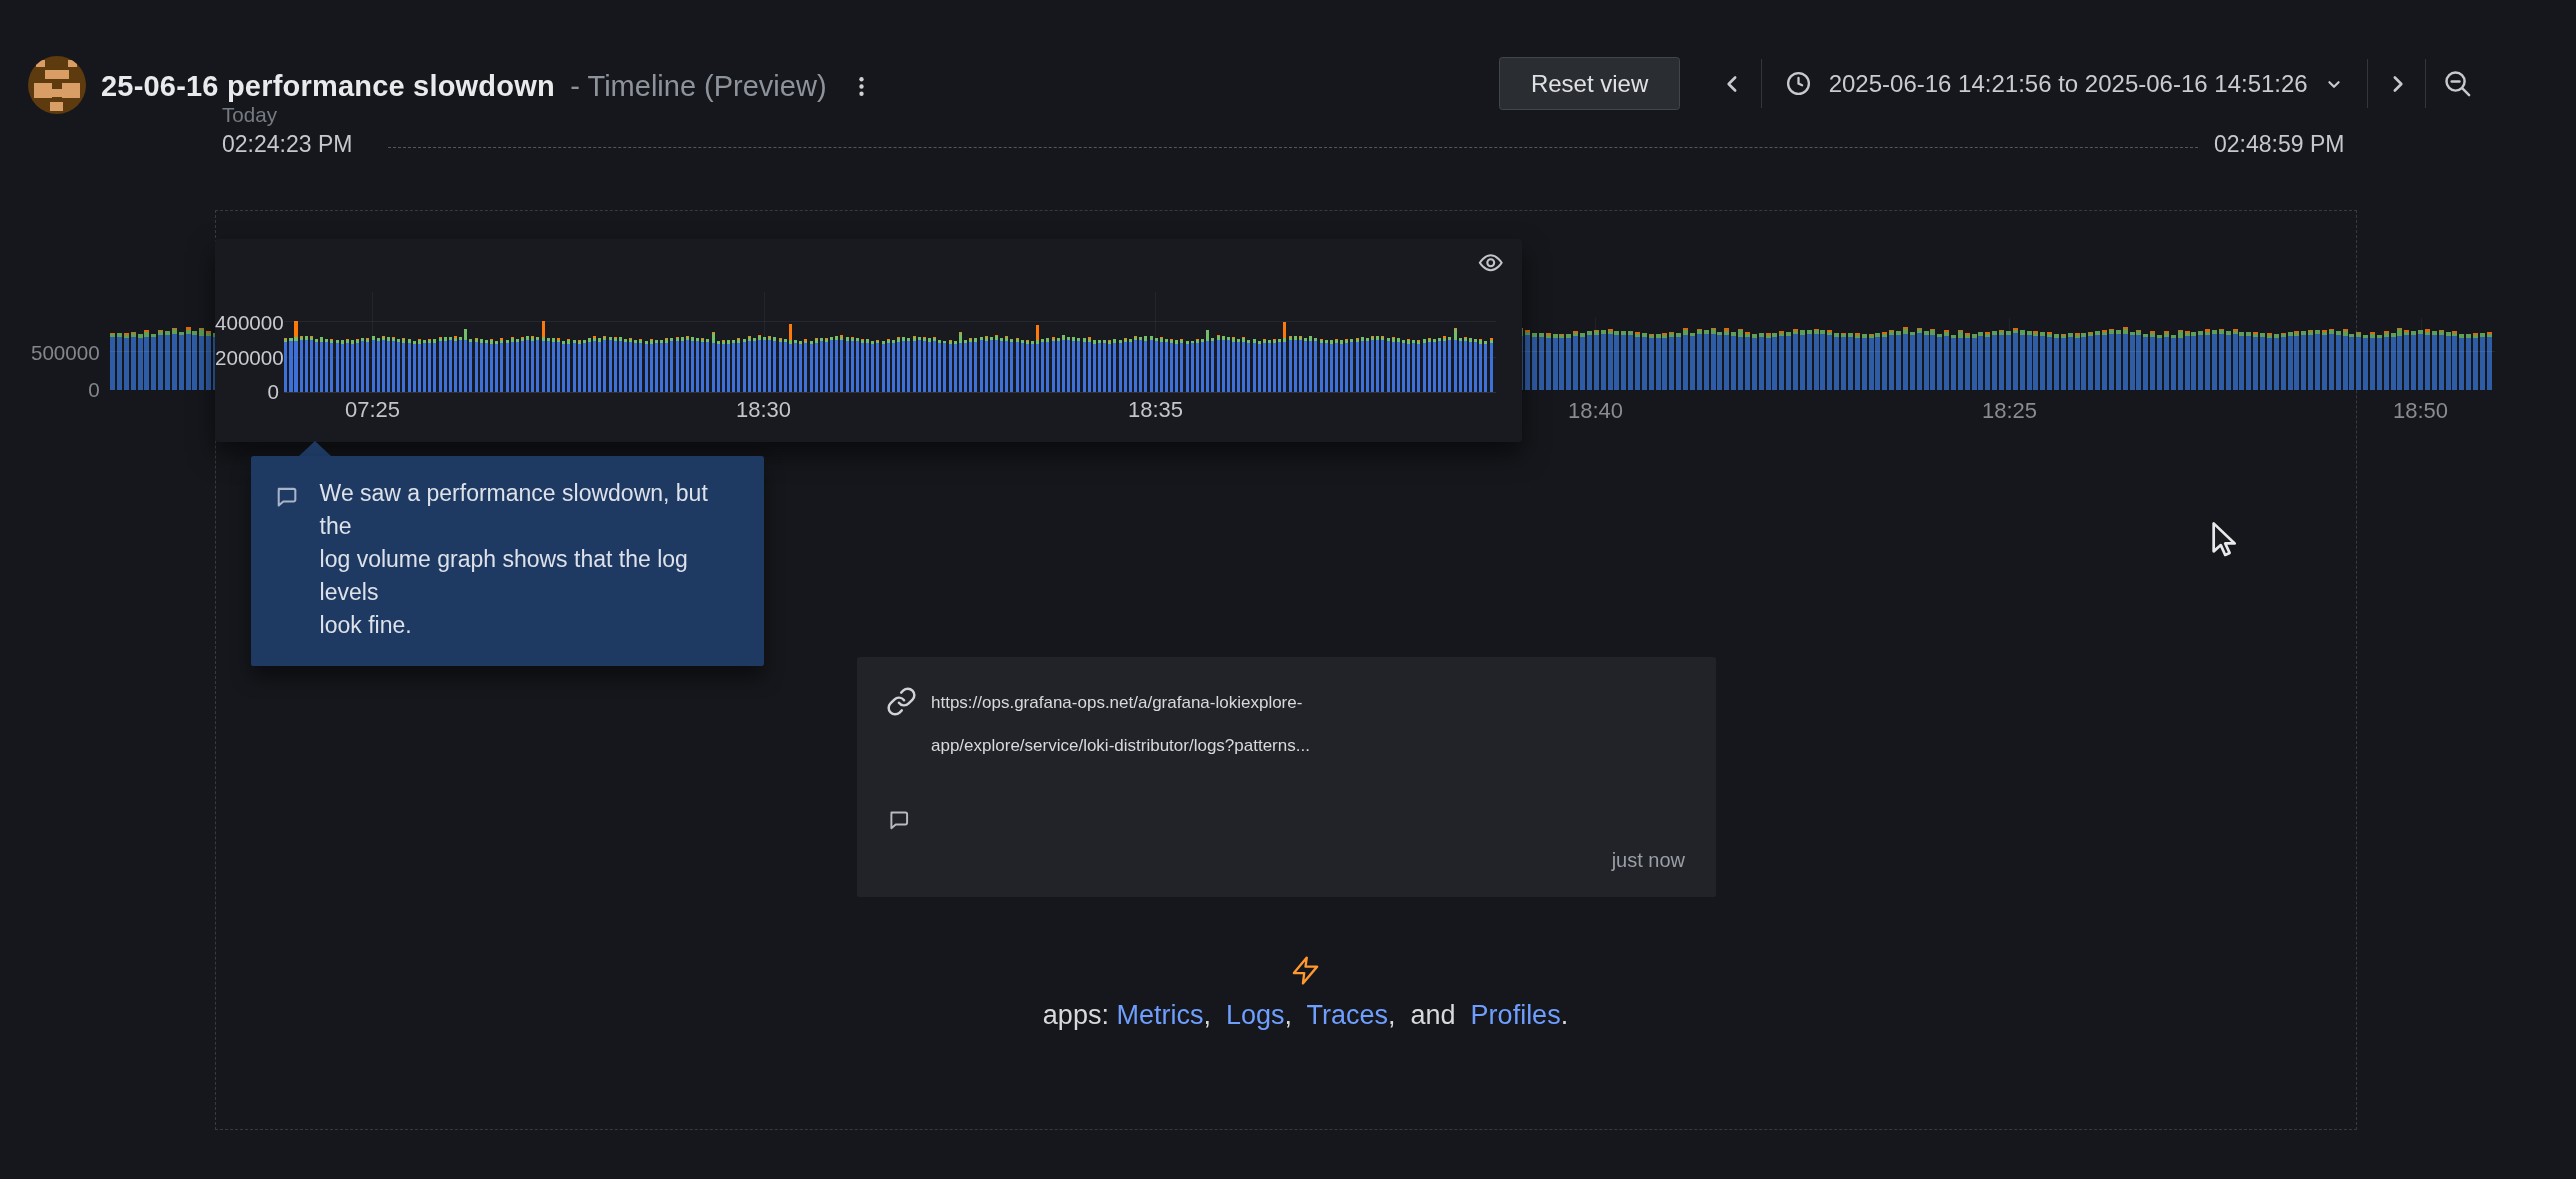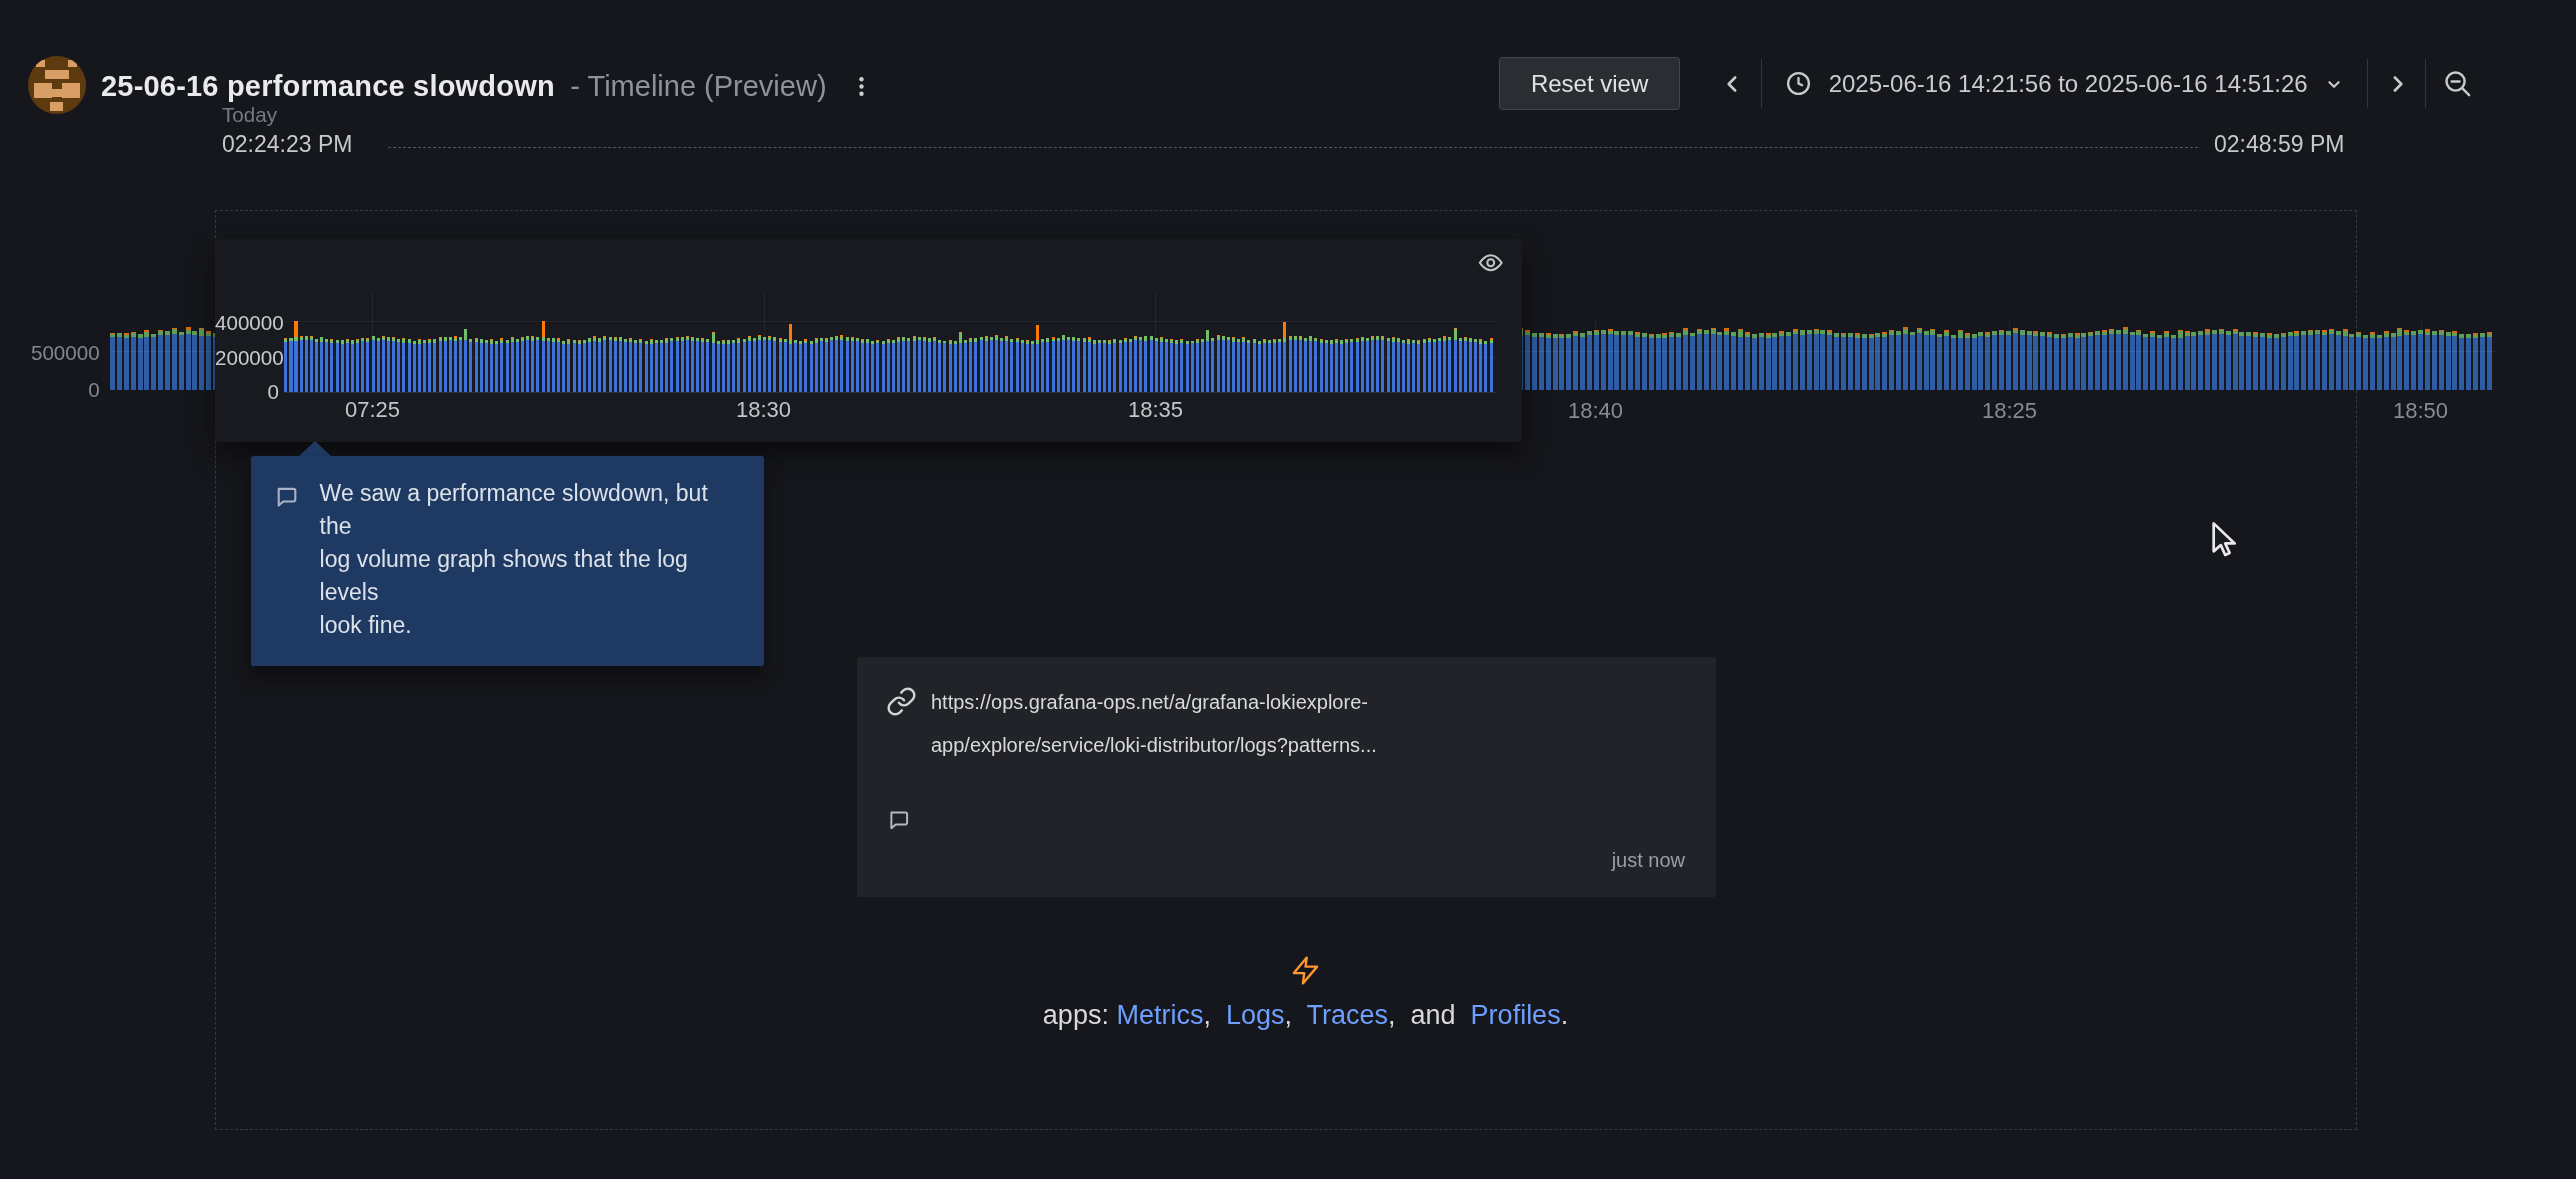--- a/index.html
+++ b/index.html
@@ -72,21 +72,21 @@
           padding:20.6px 22px 24px 20.6px; display:flex; gap:19px; z-index:5; cursor:pointer;
           box-shadow:0 12px 20.6px rgba(0,0,0,.45); }
   .note-arrow { position:absolute; left:299px; top:441px; width:0; height:0; z-index:5;
                 border-left:16.3px solid transparent; border-right:16.3px solid transparent;
                 border-bottom:15.5px solid #1e3a63; }
   .note-text { font-size:23px; line-height:33px; color:#dde1e9; white-space:pre-line; }
 
   
   .card { position:absolute; left:857px; top:657px; width:859px; height:240px; background:#212329;
           border-radius:2.6px; z-index:3; cursor:pointer; }
-  .card .url { position:absolute; left:74px; top:24px; width:756px; font-size:20px; line-height:43px;
+  .card .url { position:absolute; left:74px; top:24px; width:756px; font-size:17px; line-height:43px;
                color:#d8d9da; white-space:pre-line; cursor:pointer; }
   .card .msg { position:absolute; left:74px; top:153px; width:738px; font-size:25px; color:#d8d9da; }
   .card .ts  { position:absolute; right:31px; top:192px; font-size:20px; color:#9a9ea6; }
   .card .icon-slot1 { position:absolute; left:29px; top:29px; }
   .card .icon-slot2 { position:absolute; left:27.5px; top:149px; }
 
   
   .hint { position:absolute; left:816px; top:955px; width:979px; text-align:center; z-index:3; }
   .hint-line1 { display:flex; align-items:center; justify-content:center; gap:24px;
                 font-size:27px; color:#d8d9da; }

